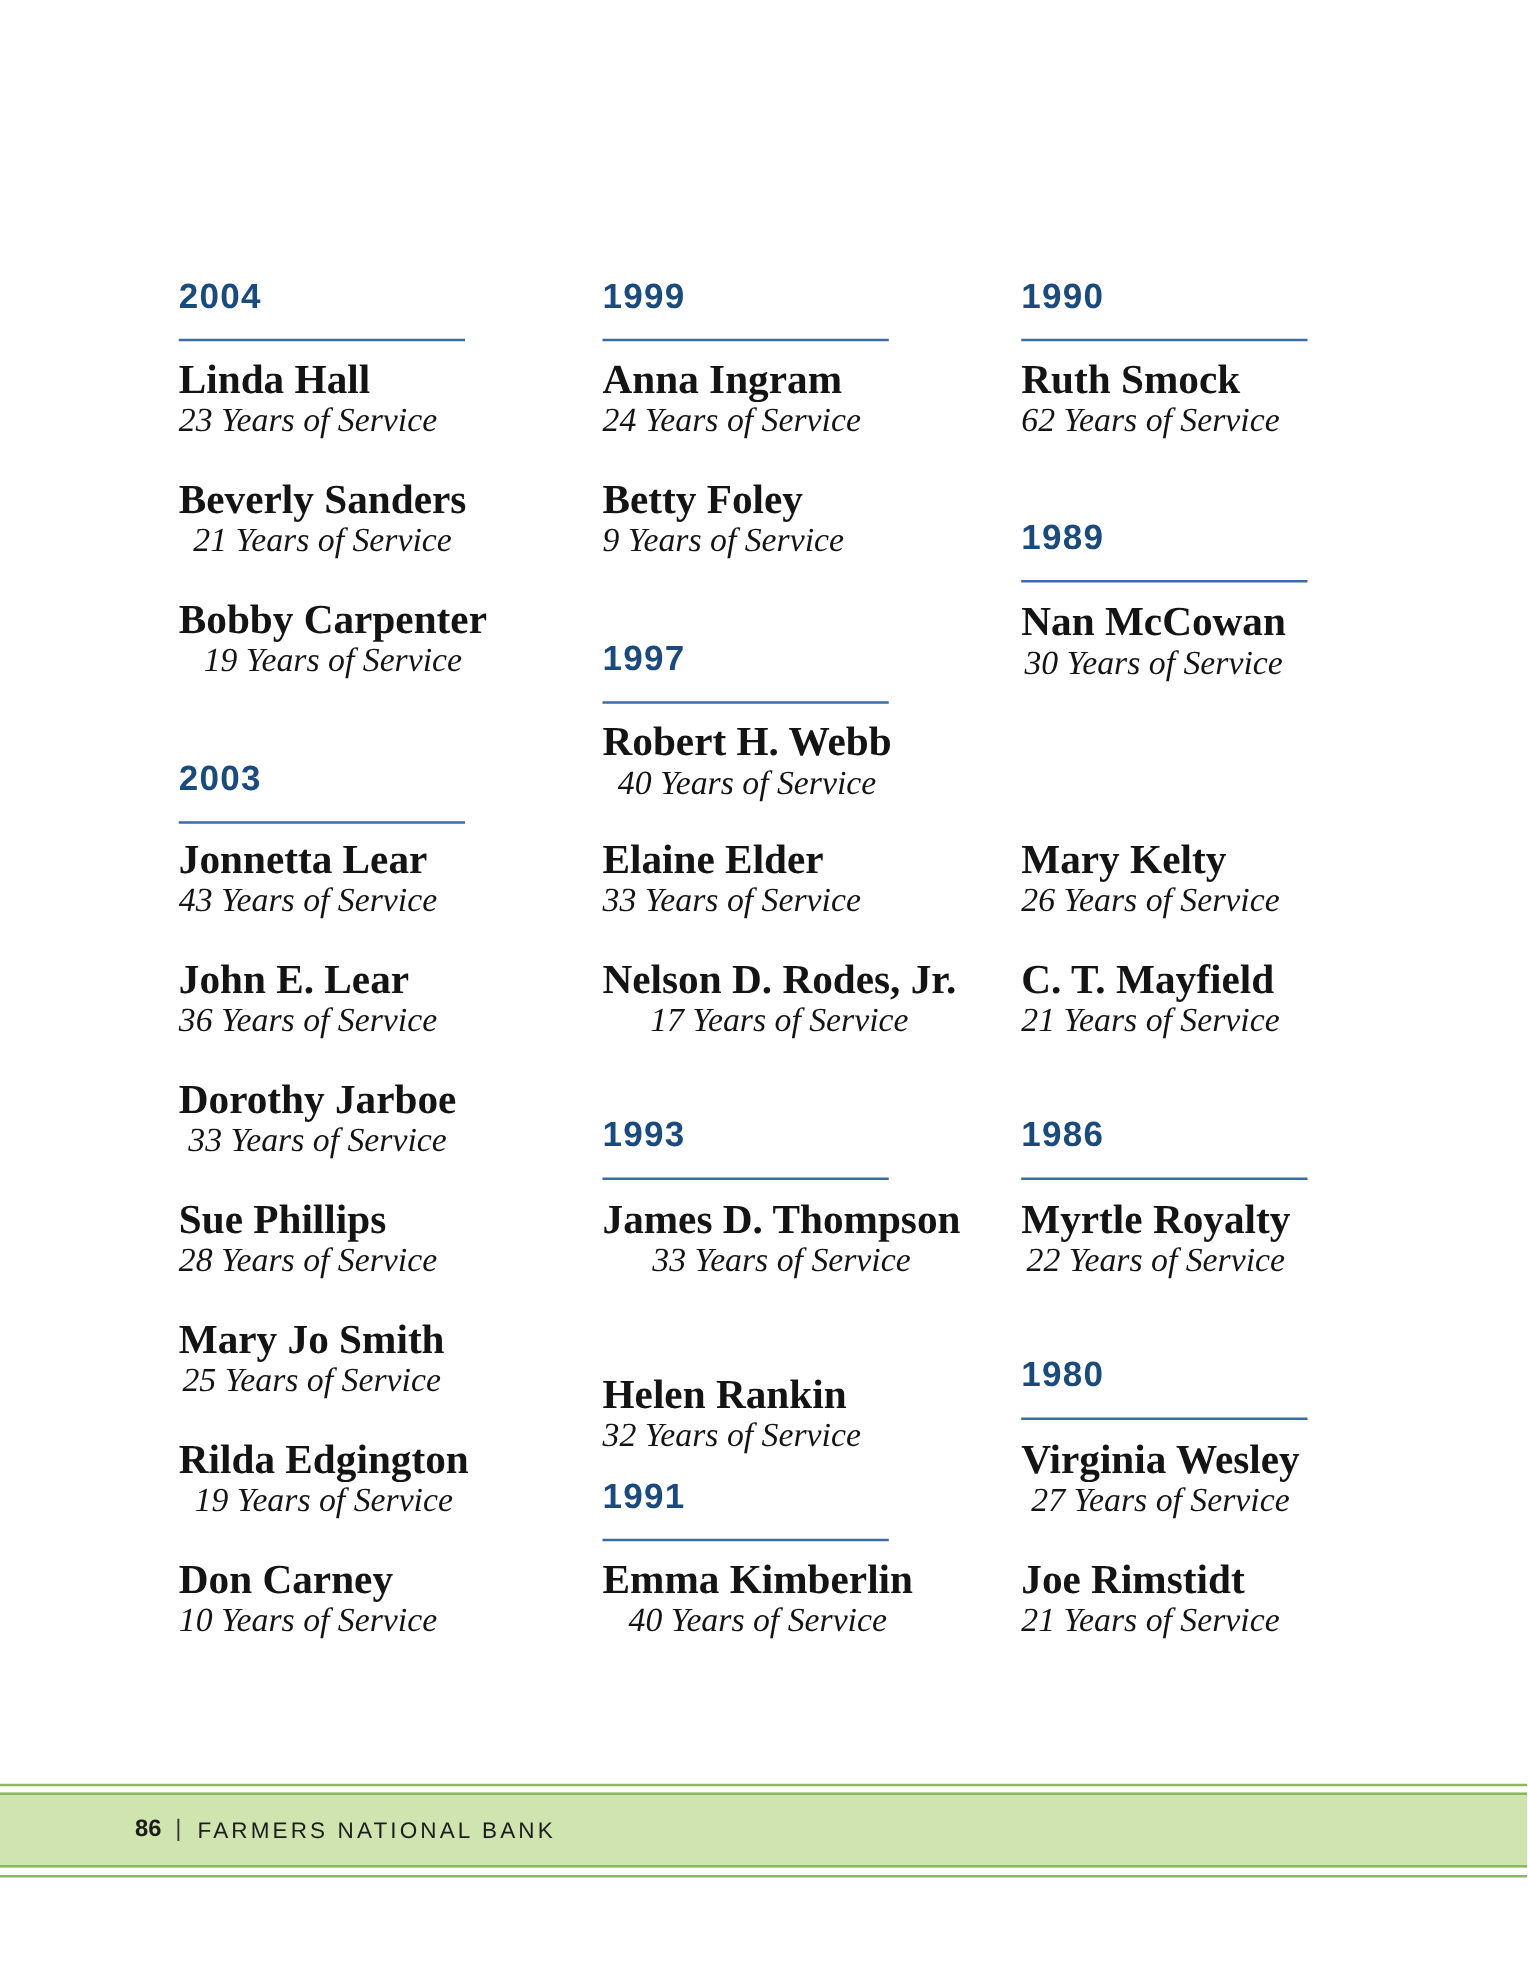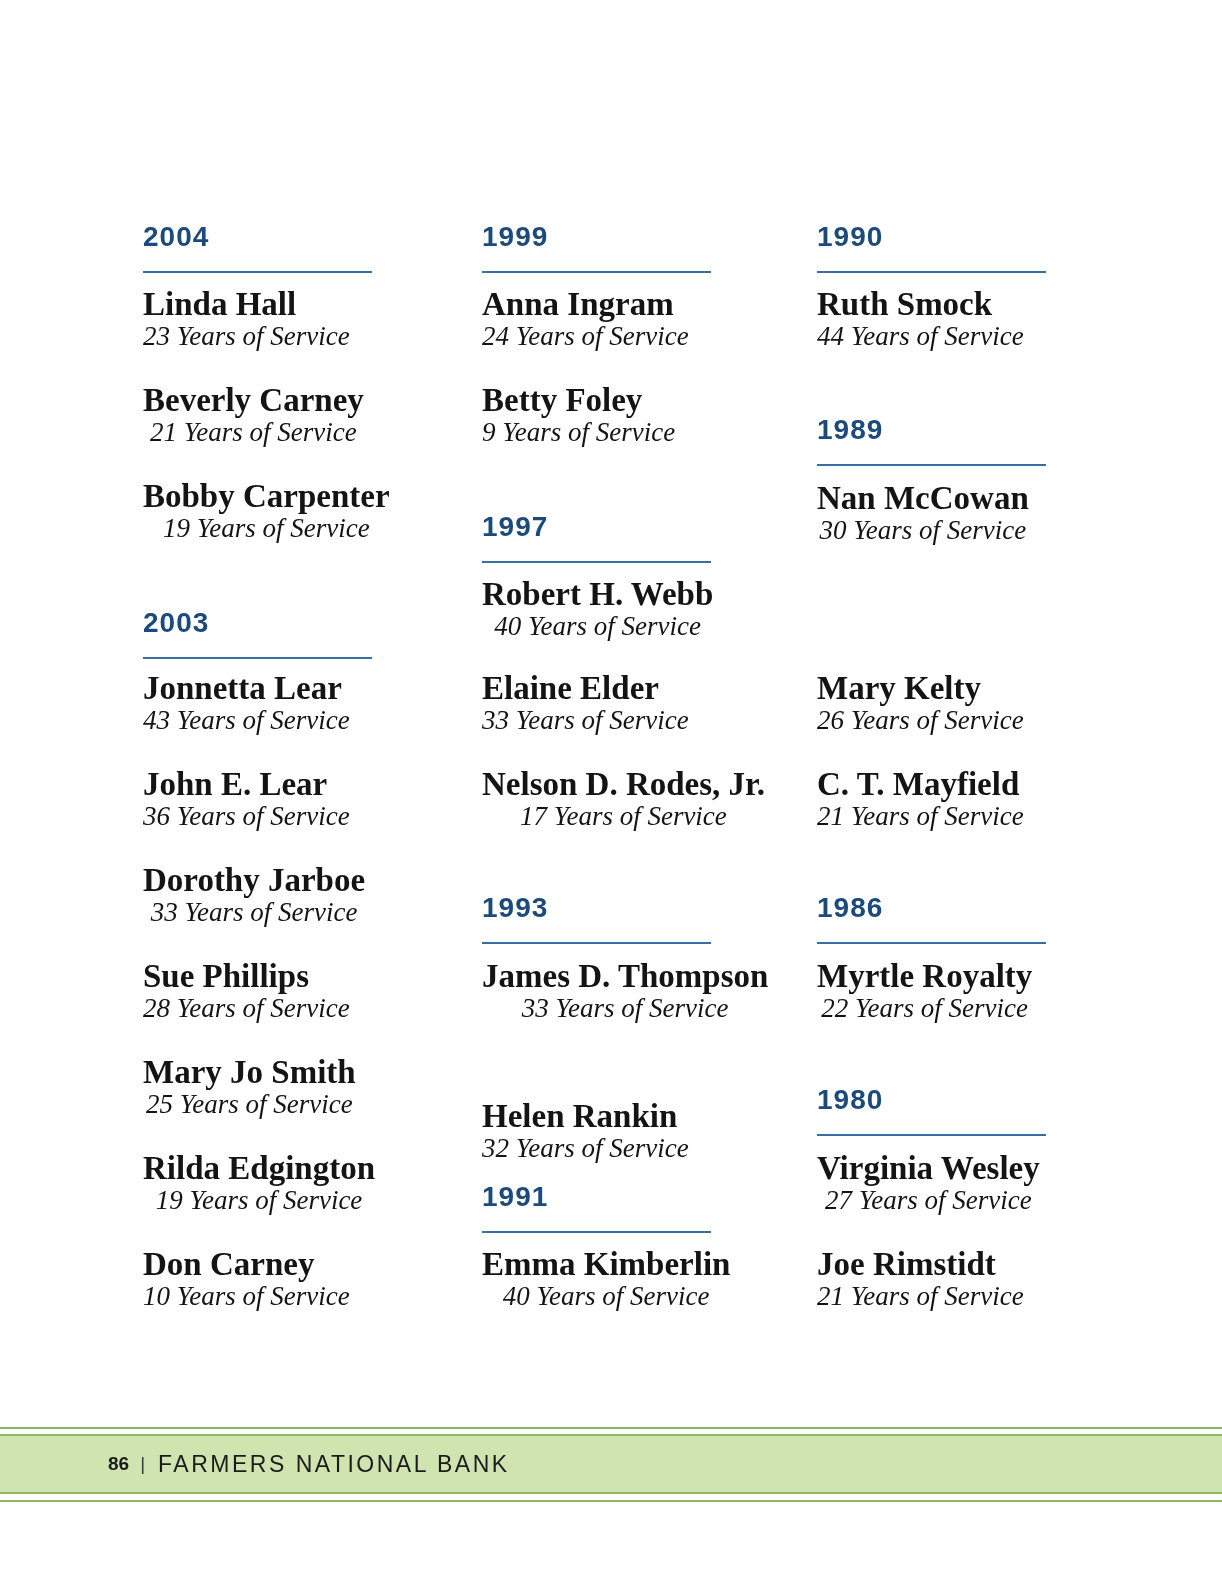--- a/index.html
+++ b/index.html
@@ -57,36 +57,36 @@
     box-sizing:border-box;
     background:var(--band-green);
     border-top:2px solid var(--line-green);
     border-bottom:2px solid var(--line-green);
     display:flex;align-items:center;
     font-family:"Liberation Sans", sans-serif;
     color:#1c1c1c;
   }
   .band .num{font-weight:700;font-size:19px;margin-left:108px;}
   .band .sep{font-size:19px;font-weight:400;color:#3a3a3a;margin:0 13px 0 11px;}
-  .band .bank{font-size:23px;letter-spacing:2.5px;}
+  .band .bank{font-size:18px;letter-spacing:2.5px;}
 </style>
 </head>
 <body>
 
 <div class="page">
 
   <div class="col" style="left:143px">
     <h2 class="year" style="top:220px">2004</h2>
 
     <div class="entry" style="top:288px">
       <div class="name">Linda Hall</div>
       <div class="service">23 Years of Service</div>
     </div>
     <div class="entry" style="top:384px">
-      <div class="name">Beverly Carney</div>
+      <div class="name">Beverly Sanders</div>
       <div class="service">21 Years of Service</div>
     </div>
     <div class="entry" style="top:480px">
       <div class="name">Bobby Carpenter</div>
       <div class="service">19 Years of Service</div>
     </div>
 
     <h2 class="year" style="top:606px">2003</h2>
 
     <div class="entry" style="top:672px">
@@ -163,21 +163,21 @@
       <div class="name">Emma Kimberlin</div>
       <div class="service">40 Years of Service</div>
     </div>
   </div>
 
   <div class="col" style="left:817px">
     <h2 class="year" style="top:220px">1990</h2>
 
     <div class="entry" style="top:288px">
       <div class="name">Ruth Smock</div>
-      <div class="service">44 Years of Service</div>
+      <div class="service">62 Years of Service</div>
     </div>
 
     <h2 class="year" style="top:413px">1989</h2>
 
     <div class="entry" style="top:482px">
       <div class="name">Nan McCowan</div>
       <div class="service">30 Years of Service</div>
     </div>
 
 

